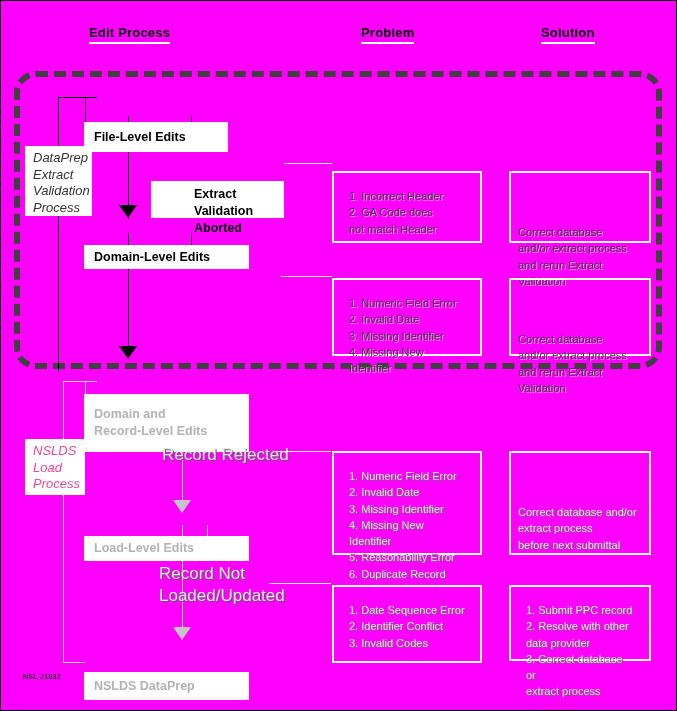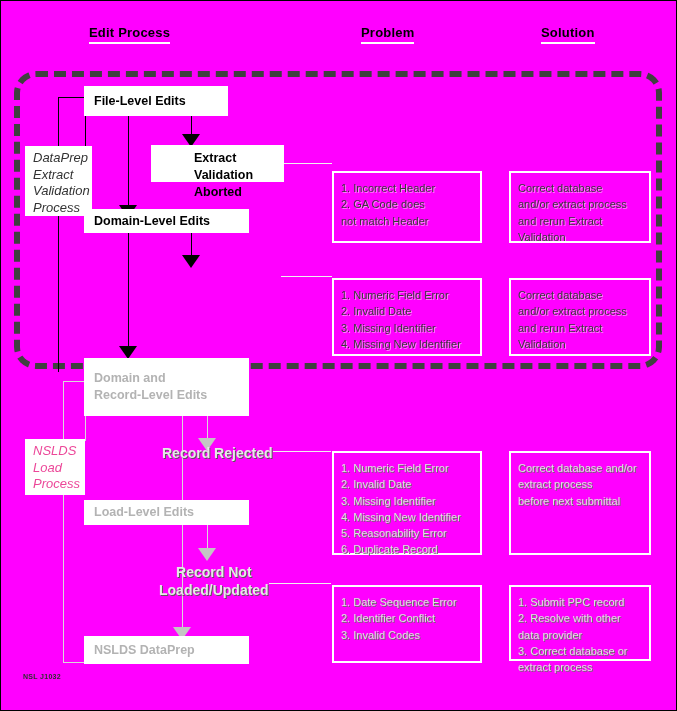--- a/index.html
+++ b/index.html
@@ -40,71 +40,71 @@
     position: absolute;
     background: #ffffff;
     box-sizing: border-box;
     font-size: 12.5px;
     font-weight: bold;
     color: #000000;
     display: flex;
     align-items: center;
     padding-left: 10px;
     line-height: 1.35;
+    margin-top: 36px;
   }
   .box.gray { color: #b3b3b3; }
   .box.multi {
     display: block;
     padding-top: 8px;
   }
   .label-box {
     position: absolute;
     background: #ffffff;
     box-sizing: border-box;
     font-size: 13px;
     font-style: italic;
     color: #333333;
     padding: 4px 8px 4px 8px;
     line-height: 1.28;
   }
   .label-box.gray { color: #ec4899; }
   
   .free-text {
     position: absolute;
-    font-size: 14px;
-    font-weight: bold;
+    font-size: 17px;
+    font-weight: normal;
     color: #e8e8e8;
     line-height: 1.32;
     text-shadow: 1px 1px 0 #5a5a5a;
     white-space: pre-line;
-    text-align: center;
   }
   
   .cell {
     position: absolute;
     border: 2px solid #ffffff;
     box-sizing: border-box;
     background: transparent;
     padding: 7px 6px 6px 7px;
     font-size: 11px;
     line-height: 1.48;
     color: #3a3a3a;
     text-shadow: 1px 1px 0 rgba(255,255,255,0.55);
   }
   .cell.light {
     color: #e2e2e2;
     text-shadow: 1px 1px 0 #6e6e6e;
   }
   .cell ol, .cell ul {
-    margin: 0;
+    margin: 8px;
     padding: 0;
     list-style: none;
   }
   .cell li { white-space: pre-line; }
-  .cell .plain { white-space: pre-line; }
+  .cell .plain { white-space: pre-line; margin-top: 44px; }
   
   .vline {
     position: absolute;
     width: 1px;
     background: #000000;
   }
   .vline.gray { background: #d9d9d9; }
   .hline {
     position: absolute;
     height: 1px;

